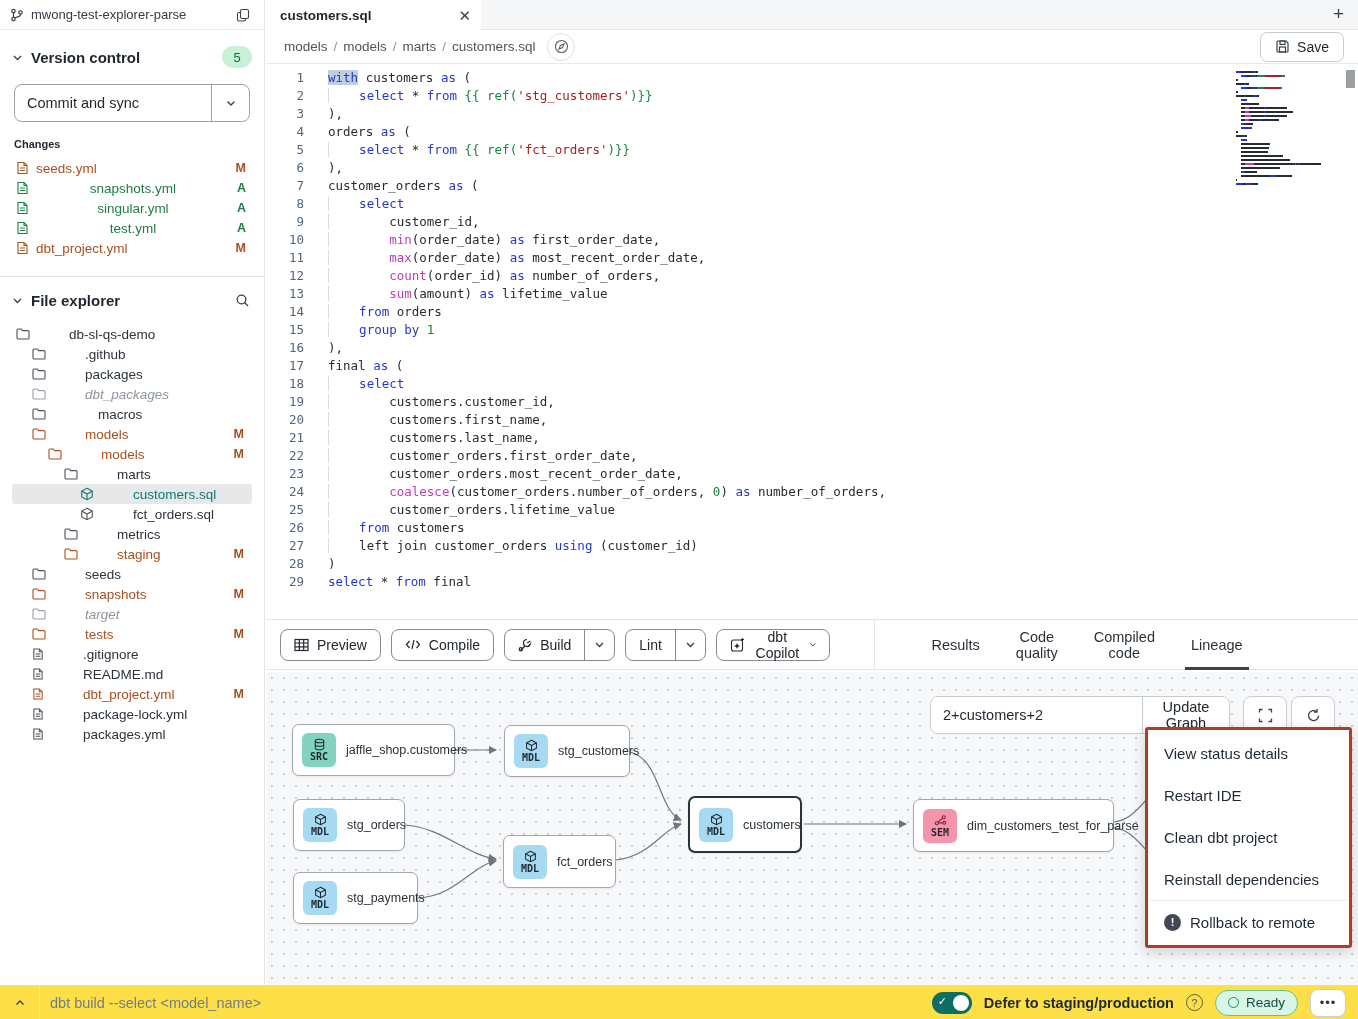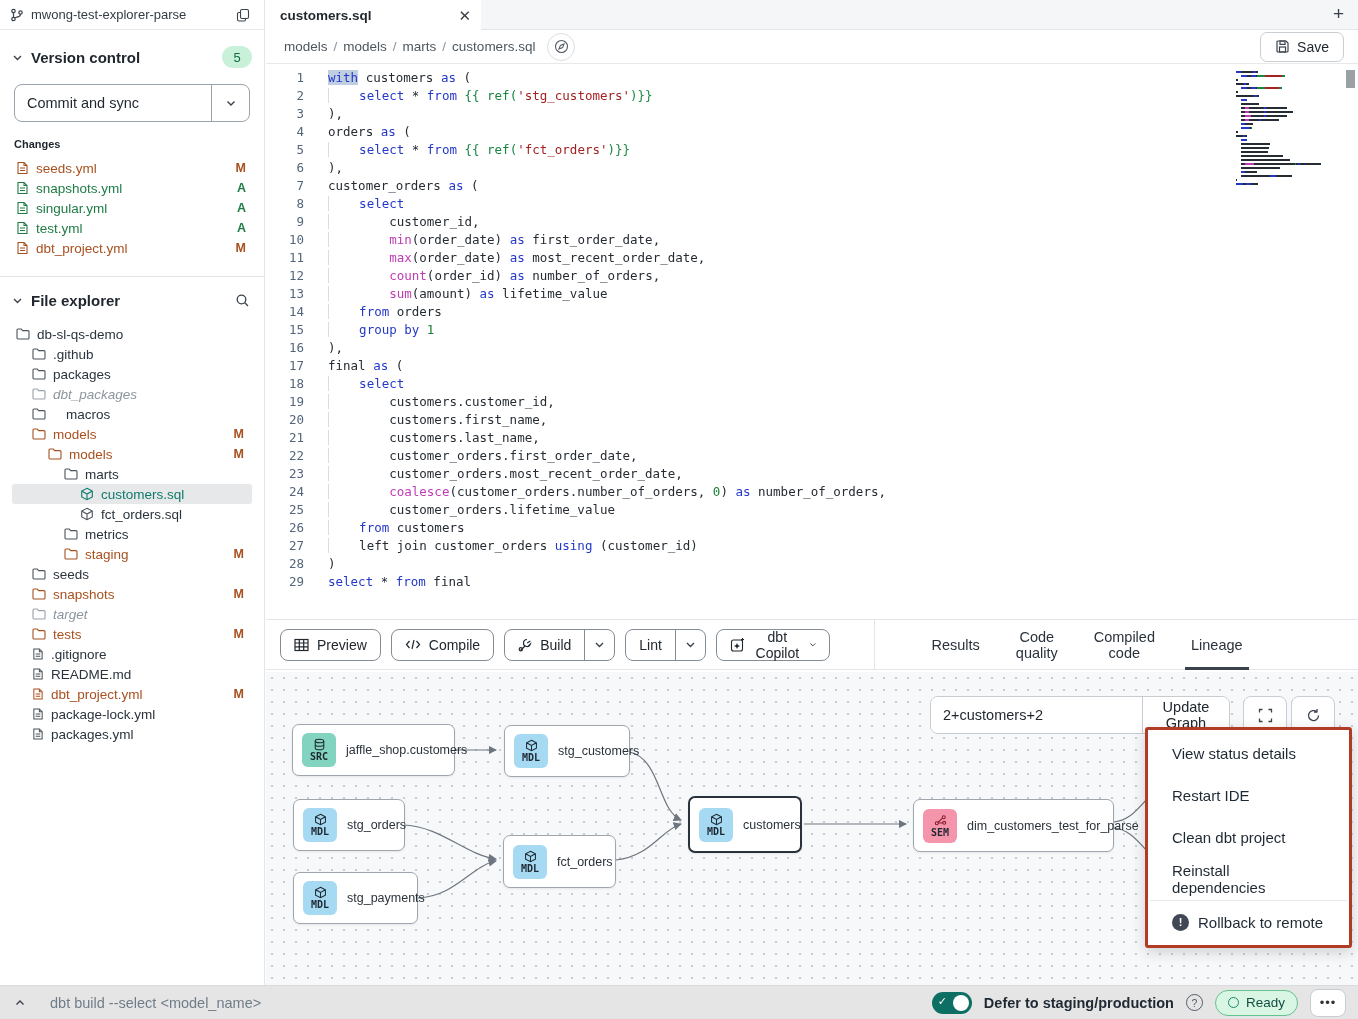--- a/index.html
+++ b/index.html
@@ -17,25 +17,25 @@
   .sec-title { font-weight:bold; font-size:15px; color:#1f262e; flex:1; }
   .badge { background:#c9f1d9; color:#0f6d3f; font-size:13px; min-width:30px; height:22px; border-radius:11px; display:flex; align-items:center; justify-content:center; padding:0 8px; }
   .commit-group { margin:16px 2px 0 2px; display:flex; border:1px solid #9aa2ab; border-radius:8px; height:38px; overflow:hidden; background:#fff; }
   .commit-main { flex:1; background:none; border:none; font-size:14.5px; color:#1f262e; text-align:left; padding-left:12px; cursor:pointer; font-family:inherit; }
   .commit-caret { width:38px; border:none; border-left:1px solid #9aa2ab; background:none; display:flex; align-items:center; justify-content:center; cursor:pointer; }
   .changes-label { font-weight:bold; font-size:11px; color:#1f262e; margin:16px 0 8px 2px; }
   .chg-row { display:flex; align-items:center; gap:7px; height:20px; padding:0 6px 0 4px; font-size:13.5px; cursor:pointer; }
   .chg-row .nm { flex:1; }
   .chg-row .st { font-weight:bold; font-size:12.5px; }
   .chg-M .nm,.chg-M .st { color:#a8501f; }
-  .chg-A .nm,.chg-A .st { color:#1e7c45; }
+  .chg-A .nm,.chg-A .st { color:#1e7c45;text-align:center; }
   .side-div { border-top:1px solid #e3e5e8; margin-top:18px; }
   .tree { margin-top:14px; }
   .tree-row { display:flex; align-items:center; gap:7px; height:20px; font-size:13.5px; color:#2b333c; cursor:pointer; padding-right:8px; }
-  .tree-row .lbl { flex:1; white-space:nowrap; overflow:hidden; }
+  .tree-row .lbl { flex:1; white-space:nowrap; overflow:hidden;margin-left:32px; }
   .tree-row .st { font-weight:bold; font-size:12.5px; color:#a8501f; }
   .tree-row.v-modified .lbl { color:#a8501f; }
   .tree-row.v-muted .lbl { color:#8d959d; font-style:italic; }
   .tree-row.v-selected { background:#e6e8ea; border-radius:3px; }
   .tree-row.v-selected .lbl { color:#0f7a6b; }
 
   
   .main { position:absolute; left:266px; top:0; right:0; bottom:34px; }
   .tabbar { height:30px; background:#f5f6f7; border-bottom:1px solid #e3e5e8; position:relative; }
   .tab-active { position:absolute; left:0; top:0; width:215px; height:30px; background:#fff; display:flex; align-items:center; padding:0 10px 0 14px; gap:8px; cursor:pointer; }
@@ -87,26 +87,26 @@
   .node.selected { border:2px solid #2a323b; }
   .node .nico { width:34px; height:34px; border-radius:6px; display:flex; flex-direction:column; align-items:center; justify-content:center; gap:1px; flex:none; }
   .node .ntag { font-family:"DejaVu Sans Mono", monospace; font-size:10px; font-weight:bold; color:#1d2730; line-height:1; }
   .node .nlabel { font-size:12.5px; color:#2a323b; white-space:nowrap; }
   .lin-searchgroup { position:absolute; top:24px; right:128px; width:300px; height:38px; border:1px solid #c7ccd1; border-radius:8px; background:#fff; display:flex; overflow:hidden; }
   .lin-search { flex:1; border:none; outline:none; font-size:14.5px; color:#1f262e; padding:0 12px; font-family:inherit; background:#fff; }
   .lin-update { width:106px; border:none; border-left:1px solid #c7ccd1; background:#fff; font-size:14.5px; color:#21282f; cursor:pointer; font-family:inherit; }
   .lin-iconbtn { position:absolute; top:24px; width:44px; height:38px; border:1px solid #c9ced4; border-radius:8px; background:#fff; display:flex; align-items:center; justify-content:center; cursor:pointer; }
 
   .ctx-menu { position:absolute; top:55px; right:6px; width:207px; background:#fff; border:3px solid #b23b26; border-radius:3px; box-shadow:0 4px 14px rgba(20,30,40,.18); padding:2px 0; }
-  .ctx-item { height:42px; display:flex; align-items:center; padding:0 24px; font-size:15px; color:#1f2933; cursor:pointer; gap:9px; }
+  .ctx-item { height:42px; display:flex; align-items:center; padding:0 16px; font-size:15px; color:#1f2933; cursor:pointer; gap:9px; }
   .ctx-div { border-top:1px solid #e6e8ea; margin:0 2px; }
   .alert-ico { width:17px; height:17px; border-radius:50%; background:#3f4854; color:#fff; font-size:11px; font-weight:bold; display:flex; align-items:center; justify-content:center; flex:none; }
 
   
-  .statusbar { position:absolute; left:0; right:0; bottom:0; height:34px; background:#e5e5e5; border-top:1px solid #d9dcdf; display:flex; align-items:center; }
+  .statusbar { position:absolute; left:0; right:0; bottom:0; height:34px; background:#fde047; border-top:1px solid #d9dcdf; display:flex; align-items:center; }
   .sb-caret { width:40px; height:34px; border:none; border-right:1px solid #e2e5e8; background:none; display:flex; align-items:center; justify-content:center; cursor:pointer; }
   .sb-cmd { font-size:14.5px; color:#707d89; margin-left:10px; }
   .sb-right { margin-left:auto; display:flex; align-items:center; gap:12px; padding-right:12px; }
   .toggle { width:40px; height:22px; border-radius:11px; background:#0d6e63; position:relative; cursor:pointer; flex:none; }
   .toggle .knob { position:absolute; right:3px; top:3px; width:16px; height:16px; background:#fff; border-radius:50%; }
   .toggle .chk { position:absolute; left:6px; top:3px; color:#fff; font-size:11px; }
   .defer-lbl { font-weight:bold; font-size:14.5px; color:#1f2933; }
   .qmark { width:17px; height:17px; border-radius:50%; border:1.3px solid #555d66; color:#555d66; font-size:10.5px; display:flex; align-items:center; justify-content:center; }
   .ready-pill { height:26px; border-radius:13px; background:#d8f6e3; border:1px solid #64c391; display:flex; align-items:center; gap:7px; padding:0 12px; cursor:default; }
   .ready-pill .ring { width:11px; height:11px; border-radius:50%; border:1.4px solid #1d8a67; }

